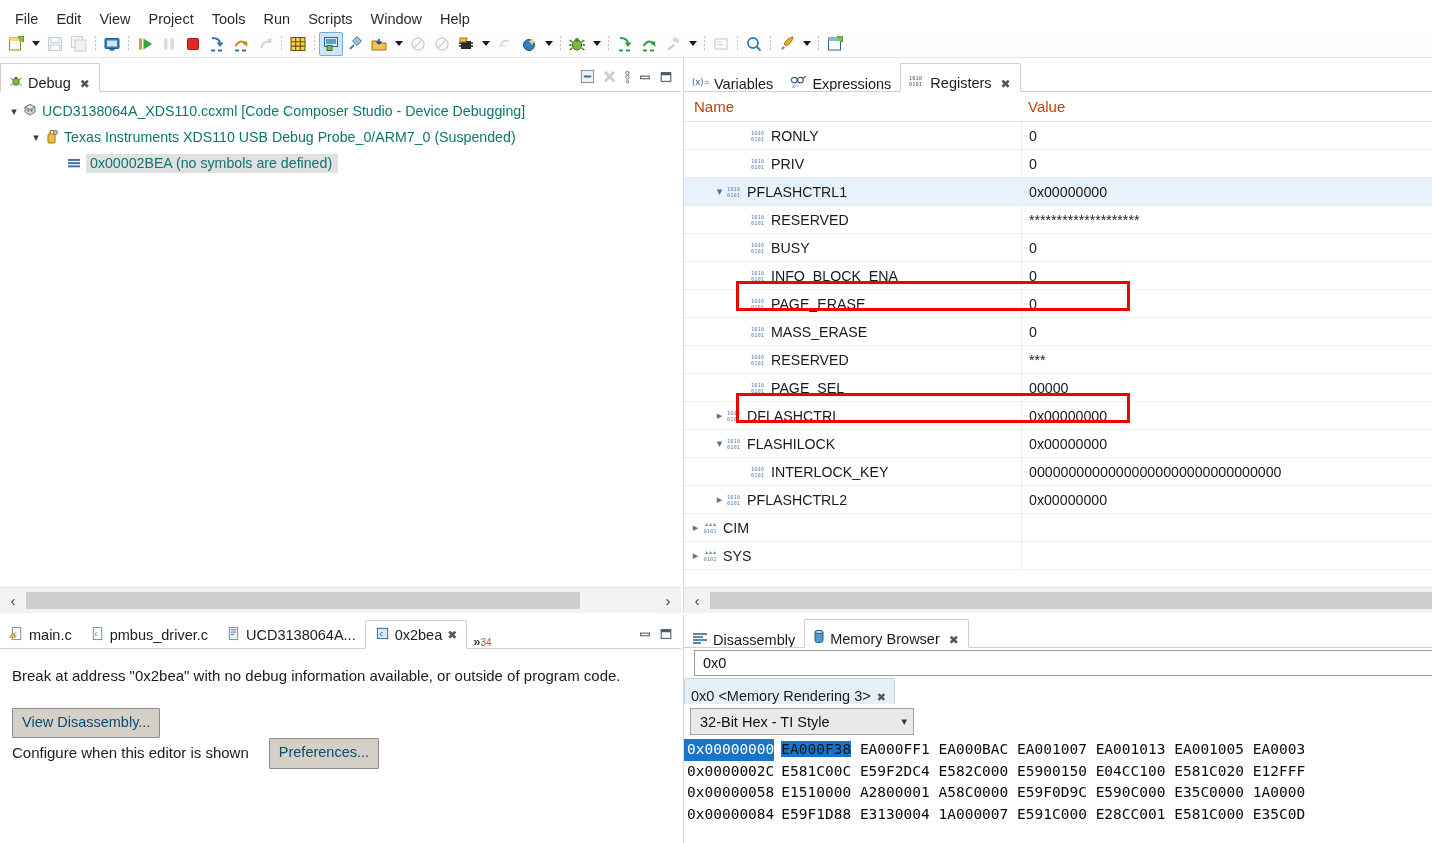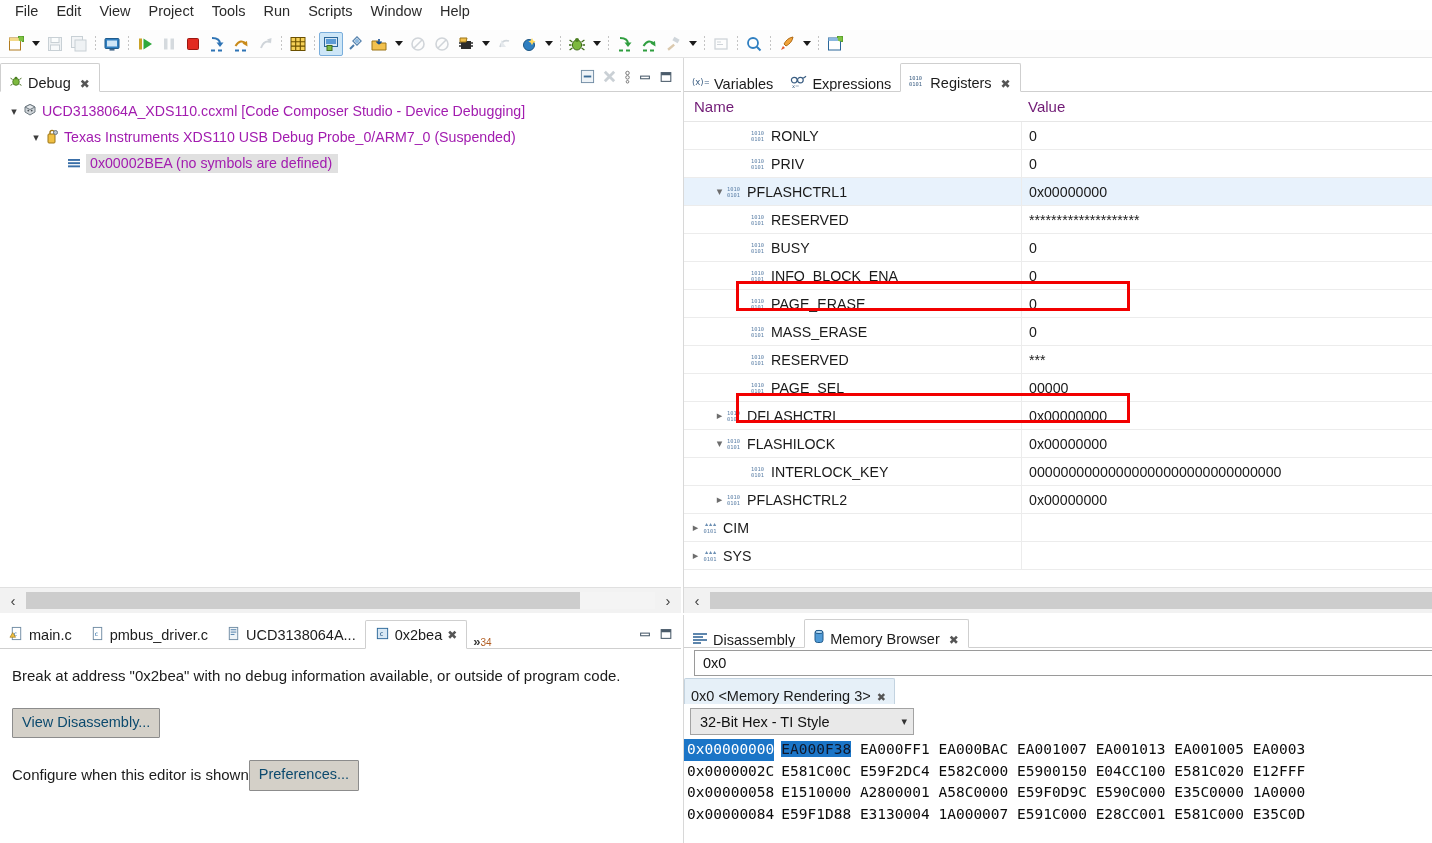--- a/index.html
+++ b/index.html
@@ -9,21 +9,21 @@
     overflow: hidden;
     background: #ffffff;
     font-family: "Liberation Sans", sans-serif;
     font-size: 13px;
     color: #1a1a1a;
   }
   #app { position: relative; width: 1432px; height: 843px; background:#fff; }
 
   
   .menubar {
-    height: 30px; display: flex; align-items: flex-start;
+    height: 30px; display: flex; align-items: flex-end;
     padding-left: 6px; background: #ffffff;
   }
   .menubar .mi {
     padding: 3px 9px; font-size: 14.5px; color: #2b2b2b; cursor: default;
     font-family: "Liberation Sans", sans-serif;
   }
 
   
   .toolbar {
     height: 28px; display: flex; align-items: center;
@@ -62,38 +62,38 @@
   .tabbar-underline {
     position:absolute; left:0; right:0; bottom:0; height:1px; background:#cfcfcf;
   }
   .panel-tools { margin-left:auto; display:flex; align-items:center; gap:7px; padding:0 8px 5px 0; }
 
   
   .debug-panel { position:absolute; left:0; top:58px; width:681px; height:555px; background:#fff; }
   .debug-tree { padding-top: 6px; font-size: 14.2px; }
   .trow { display:flex; align-items:center; height:26px; white-space:nowrap; }
   .twist { width:16px; text-align:center; color:#3c3c3c; font-size:11px; flex:0 0 16px; }
-  .tlabel { color:#a21caf; }
+  .tlabel { color:#0f766e; }
   .tlabel.sel { background:#e0e0e0; padding:1px 6px 2px 4px; }
 
   
   .hscroll {
     position:absolute; left:0; right:0; bottom:0; height:26px;
     background:#f2f2f2; display:flex; align-items:center;
     border-top:1px solid #e0e0e0;
   }
   .hs-btn { width:26px; height:24px; display:flex;align-items:center;justify-content:center;
      color:#3d3d3d; font-size:15px; }
   .hs-track { flex:1; height:17px; background:#f4f4f4; position:relative; }
   .hs-thumb { position:absolute; left:0; top:0; height:17px; background:#cdcdcd; }
 
   
   .reg-panel { position:absolute; left:683px; top:58px; right:0; height:555px; background:#fff;
      border-left:1px solid #d8d8d8; }
-  .reg-head { display:flex; height:30px; align-items:center; font-size:15px; color:#701a75;
+  .reg-head { display:flex; height:30px; align-items:center; font-size:15px; color:#c2410c;
      border-bottom:1px solid #e6e6e6; }
   .reg-head .c1 { width:337px; padding-left:10px; }
   .reg-head .c2 { flex:1; padding-left:7px; }
   .reg-body { font-size:14.2px; }
   .rrow { display:flex; height:28px; align-items:center; border-bottom:1px solid #ececec; position:relative; }
   .rrow.hl { background:#e8f2fc; }
   .rname { width:337px; display:flex; align-items:center; overflow:hidden; white-space:nowrap; }
   .rval { flex:1; padding-left:7px; white-space:nowrap; overflow:hidden; border-left:1px solid #ececec; height:100%; display:flex; align-items:center;}
   .rtw { width:15px; flex:0 0 15px; text-align:center; color:#6d6d6d; font-size:11px; }
   .bin-icon { flex:0 0 16px; width:16px; height:14px; margin-right:4px; }
@@ -758,21 +758,21 @@
         </span>
       </div>
       <div class="tabbar-underline"></div>
     </div>
 
     <div class="editor-body">
       <div style="max-width:630px;">Break at address "0x2bea" with no debug information available, or outside of program code.</div>
       <div style="margin-top:20px;">
         <span class="btn">View Disassembly...</span>
       </div>
-      <div style="margin-top:22px; display:flex; align-items:center; gap:0;">
+      <div style="display:flex; align-items:center; gap:20px;">
         <span>Configure when this editor is shown</span>
         <span class="btn">Preferences...</span>
       </div>
     </div>
   </div>
 
   <div class="mem-panel">
     <div class="panel-tabbar" id="memtabbar" style="height:33px;">
       <div class="ptab">
           <span><svg width="16" height="13" viewBox="0 0 16 13">

